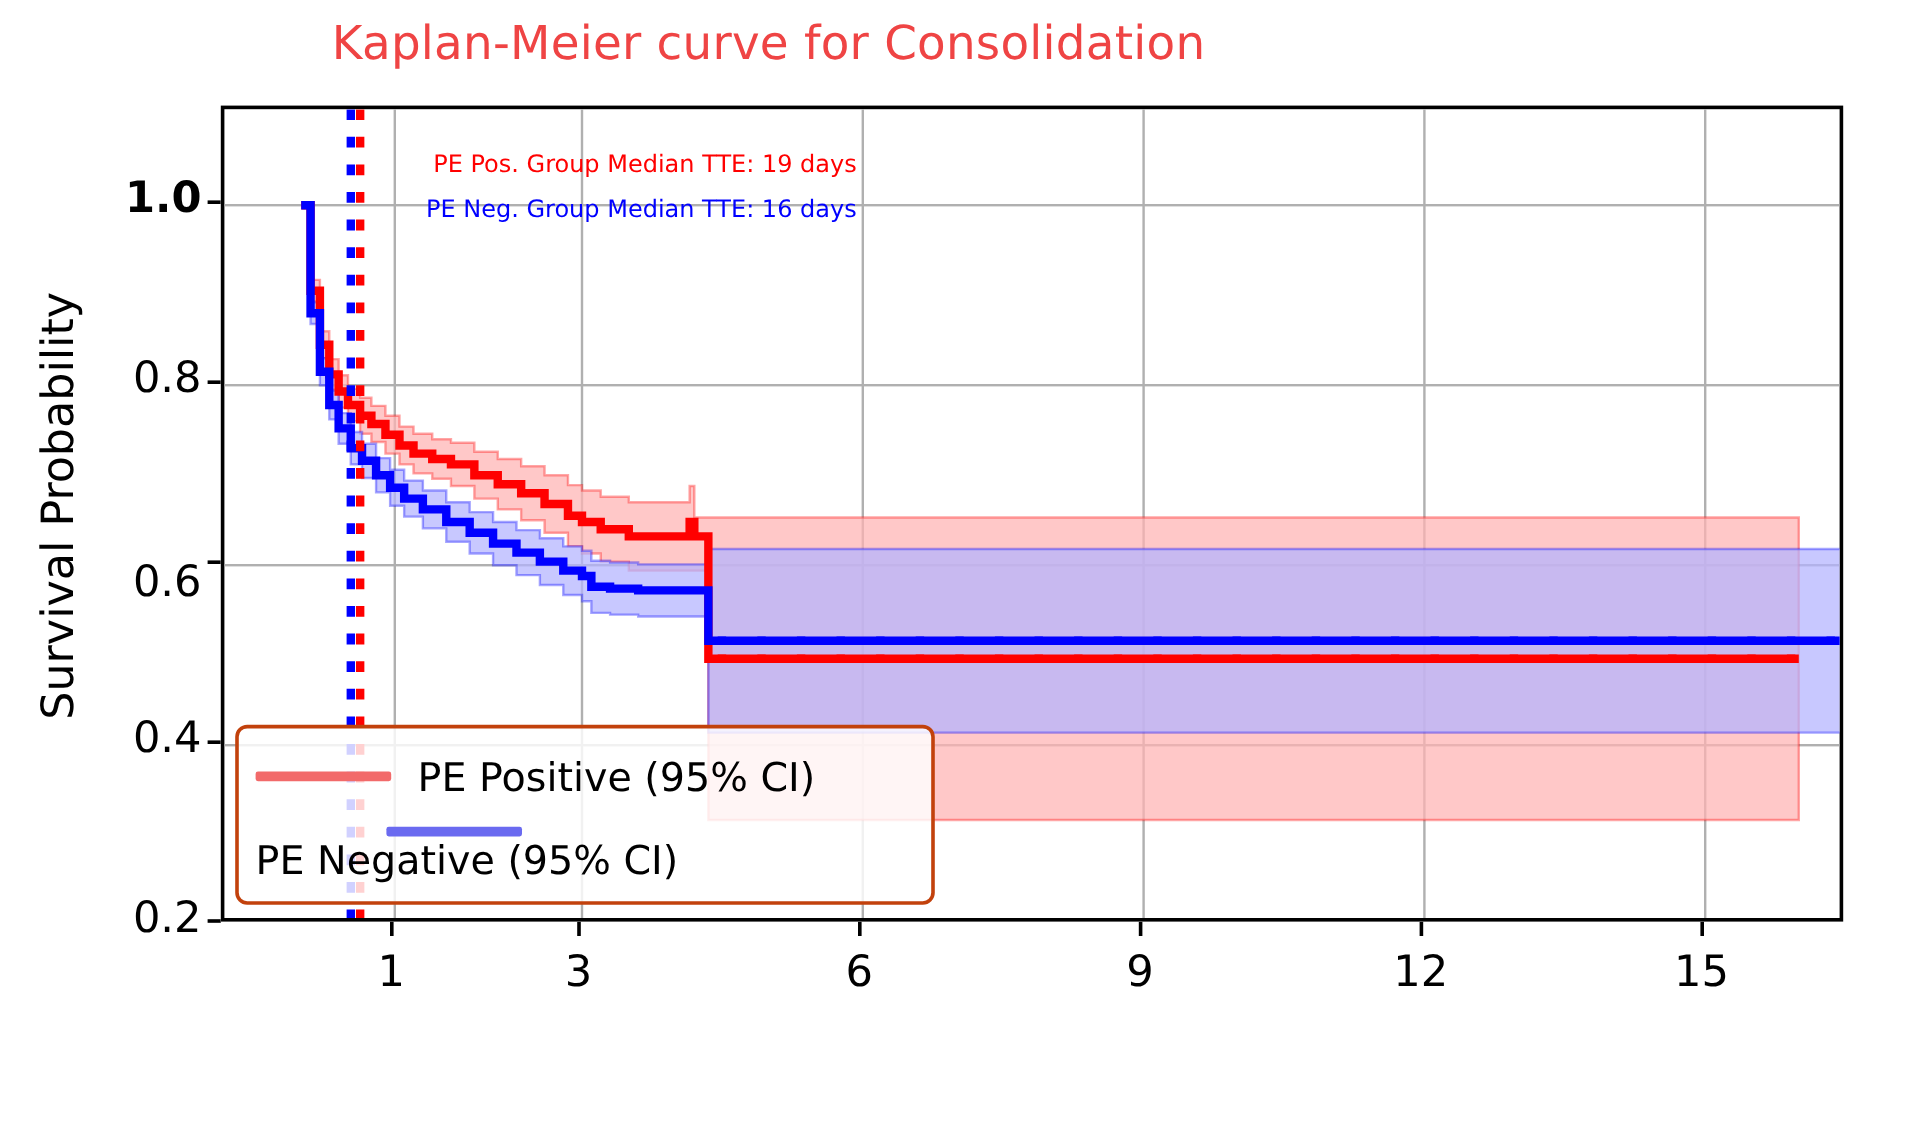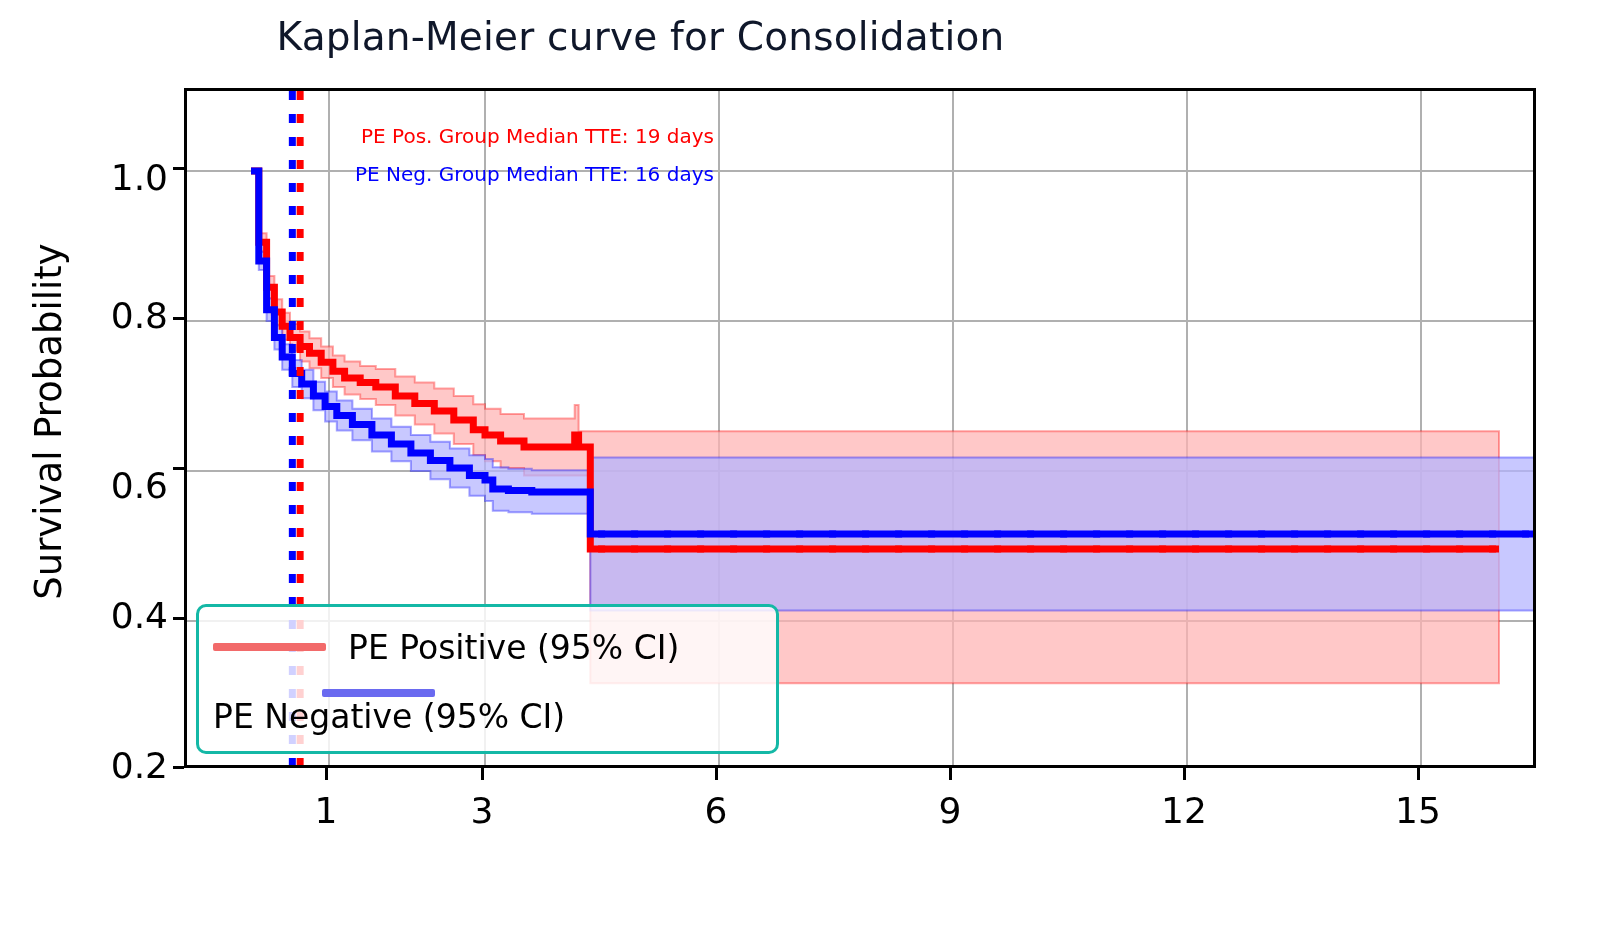--- a/index.html
+++ b/index.html
@@ -1,21 +1,21 @@
 <!DOCTYPE html>
 <html><head>
 <meta charset="utf-8">
 <style>
   html,body{margin:0;padding:0;background:#ffffff;}
   body{width:1609px;height:945px;font-family:"DejaVu Sans","Liberation Sans",sans-serif;overflow:hidden;}
   #root{position:relative;width:1609px;height:945px;background:#fff;}
 
   .title{
     position:absolute;left:0;top:14px;width:1281px;text-align:center;
-    font-size:39px;color:#0f172a;letter-spacing:.2px;
+    font-size:39px;color:#ef4444;letter-spacing:.2px;
   }
 
   
   .plot{
     position:absolute;left:184px;top:88px;width:1352px;height:680px;
     border:3px solid #000;box-sizing:border-box;background:#fff;overflow:hidden;
   }
   .grid-h,.grid-v{position:absolute;background:#b0b0b0;}
   .grid-h{left:0;width:100%;height:2px;}
   .grid-v{top:0;height:100%;width:2px;}
@@ -32,39 +32,39 @@
   }
   .xlabel{position:absolute;left:184px;top:840px;width:1352px;text-align:center;font-size:37px;color:#000;}
 
   .annot{position:absolute;font-size:20px;white-space:nowrap;}
   .annot.pos{color:#ff0000;left:361px;top:124px;}
   .annot.neg{color:#0000ff;left:355px;top:162px;}
 
   
   .legend{
     position:absolute;left:196px;top:604px;width:583px;height:150px;
-    border:3px solid #14b8a6;border-radius:10px;background:rgba(255,255,255,.82);
+    border:3px solid #c2410c;border-radius:10px;background:rgba(255,255,255,.82);
     box-sizing:border-box;
   }
   .legrow{position:absolute;left:14px;height:52px;display:flex;align-items:center;}
   .legrow.r1{top:14px;}
   .legrow.r2{top:82px;flex-direction:column;}
   .legswatch{width:113px;height:8px;border-radius:2px;margin-right:22px;}
   .legtext{font-size:33px;color:#000;white-space:nowrap;}
 
   svg{position:absolute;left:0;top:0;}
 </style>
 </head>
 <body>
 
 <div id="root">
 
   <div class="title">Kaplan-Meier curve for Consolidation</div>
 
-  <div class="ytick" style="top:157px;">1.0</div>
+  <div class="ytick" style="top:145px;font-weight:bold;">1.0</div>
   <div class="ytick" style="top:295px;">0.8</div>
   <div class="ytick" style="top:465px;">0.6</div>
   <div class="ytick" style="top:595px;">0.4</div>
   <div class="ytick" style="top:745px;">0.2</div>
 
   <div class="ytickmark" style="top:167px;"></div>
   <div class="ytickmark" style="top:317px;"></div>
   <div class="ytickmark" style="top:467px;"></div>
   <div class="ytickmark" style="top:617px;"></div>
   <div class="ytickmark" style="top:766px;"></div>

